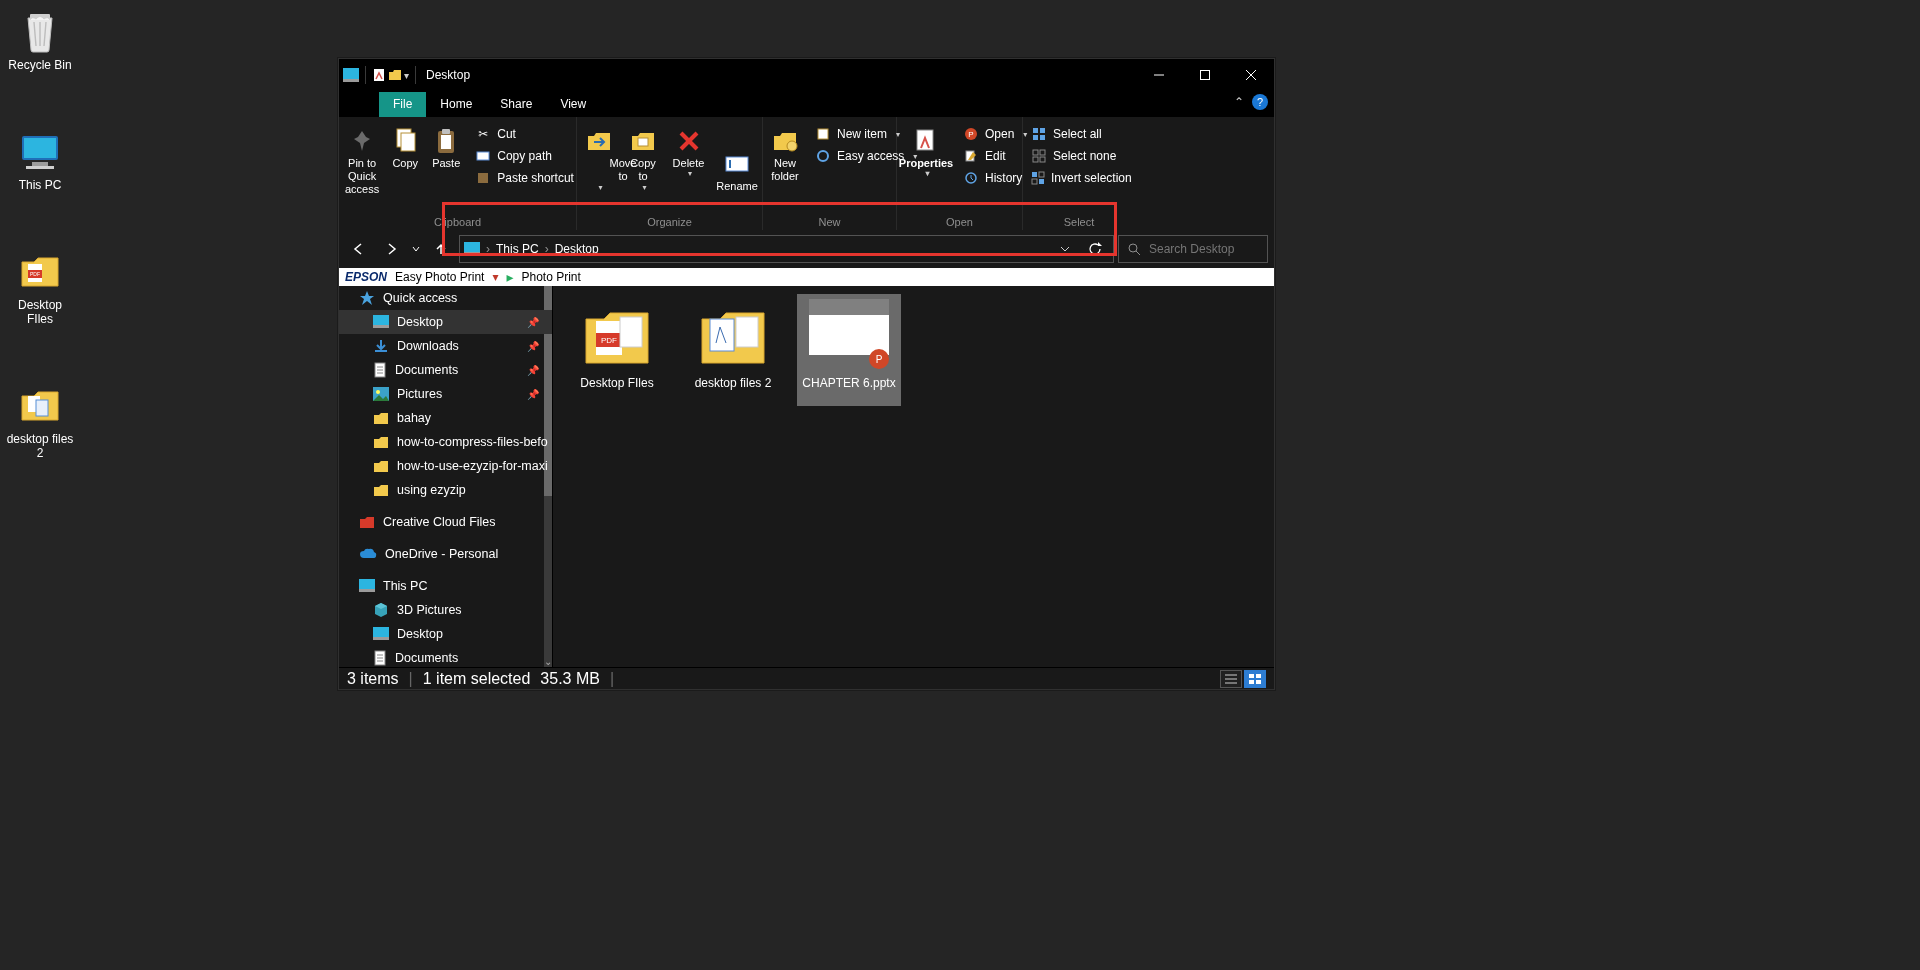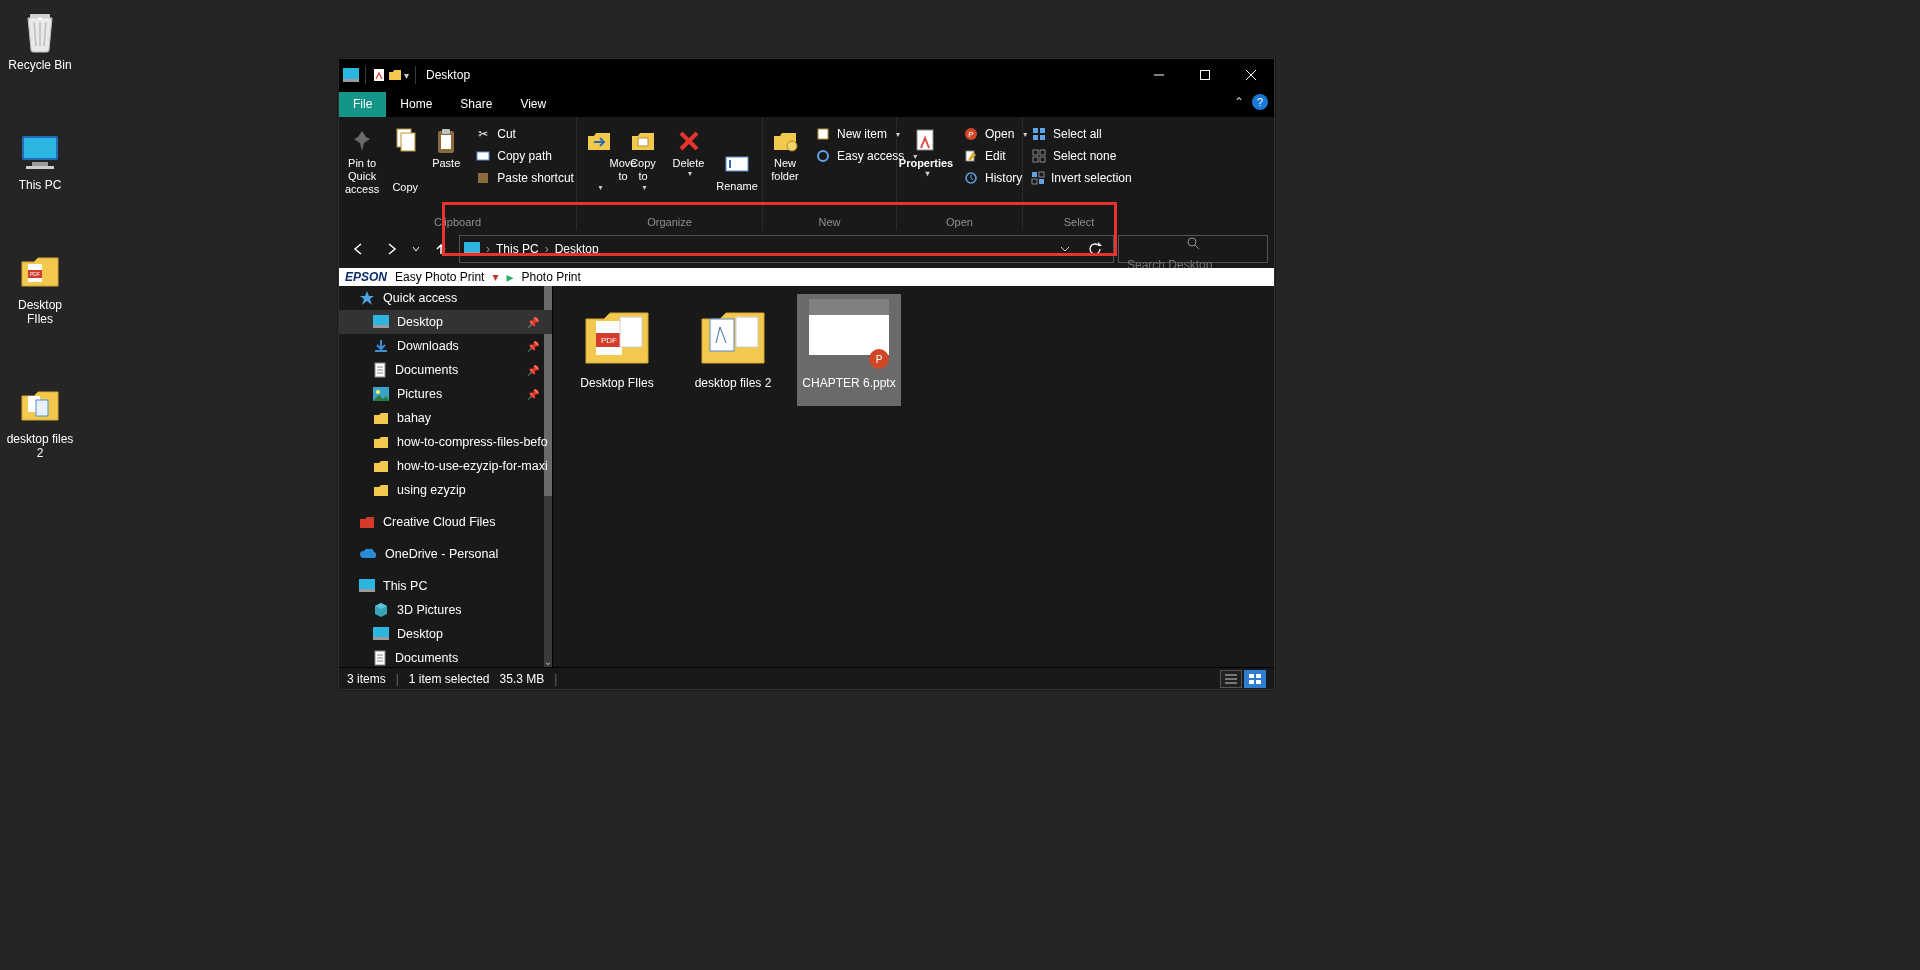--- a/index.html
+++ b/index.html
@@ -16,42 +16,42 @@
   .titlebar { height:32px; display:flex; align-items:center; }
   .tb-icons { display:flex; align-items:center; gap:2px; padding:0 4px; }
   .tb-sep { width:1px; height:18px; background:#3a3a3a; margin:0 4px; }
   .tb-title { font-size:12px; color:#fff; margin-left:2px; }
   .tb-sys { margin-left:auto; display:flex; }
   .sysbtn { width:46px; height:32px; display:flex; align-items:center; justify-content:center; color:#fff; font-size:11px; }
 
   
   .tabs { height:26px; display:flex; align-items:flex-end; background:#000; position:relative; }
   .tab { padding:5px 14px 6px; font-size:12px; color:#fff; cursor:pointer; }
-  .tab.file { background:#159588; }
+  .tab.file { background:#159588;margin-left:40px; }
   .tabs-right { position:absolute; right:6px; top:3px; display:flex; gap:8px; align-items:center; }
   .help-circ { width:16px; height:16px; border-radius:50%; background:#1a78d6; color:#fff; font-size:11px; display:flex; align-items:center; justify-content:center; }
 
   
   .ribbon { background:#191919; height:113px; display:flex; }
   .group { border-right:1px solid #2a2a2a; display:flex; flex-direction:column; justify-content:flex-start; position:relative; padding-top:4px; }
   .group-label { position:absolute; bottom:2px; left:0; right:0; text-align:center; font-size:11px; color:#8f8f8f; }
   .rbtn-col { display:flex; flex-direction:column; align-items:center; justify-content:flex-start; padding:4px 6px 0; font-size:11px; color:#fff; text-align:center; cursor:pointer; }
   .rbtn-col .ic { width:32px; height:32px; display:flex; align-items:center; justify-content:center; }
   .rbtn-row { display:flex; align-items:center; gap:6px; font-size:12px; color:#fff; padding:2px 8px; height:22px; cursor:pointer; white-space:nowrap; }
   .rbtn-row .sic { width:16px; height:16px; display:flex; align-items:center; justify-content:center; }
   .dd-caret { font-size:8px; margin-left:3px; color:#ccc; }
 
   
   .navrow { height:38px; background:#191919; display:flex; align-items:center; padding:0 6px; gap:4px; }
   .navbtn { width:28px; height:28px; display:flex; align-items:center; justify-content:center; color:#fff; cursor:pointer; }
   .addressbox { flex:1; height:28px; background:#191919; border:1px solid #535353; display:flex; align-items:center; padding:0 4px; gap:4px; }
   .crumb { display:flex; align-items:center; gap:4px; font-size:12px; color:#fff; cursor:pointer; }
   .crumb .sep { color:#8f8f8f; margin:0 2px; }
   .ab-right { margin-left:auto; display:flex; gap:2px; }
-  .searchbox { width:150px; height:28px; background:#191919; border:1px solid #535353; display:flex; align-items:center; padding:0 8px; gap:8px;flex-direction:column; }
+  .searchbox { width:150px; height:28px; background:#191919; border:1px solid #535353; display:flex; align-items:center; padding:0 8px; gap:8px; }
   .searchbox input { background:transparent; border:none; outline:none; color:#8e8e8e; font-size:12px; width:100%; }
   .red-hl { position:absolute; border:3px solid #e5352e; pointer-events:none; }
 
   
   .epsonbar { height:18px; background:#fff; color:#000; font-size:12px; display:flex; align-items:center; padding-left:6px; gap:8px; }
 
   
   .body { flex:1; display:flex; background:#191919; overflow:hidden; }
   .navpane { width:214px; background:#191919; border-right:1px solid #000; overflow:hidden; position:relative; }
   .np-scroll { width:8px; background:#3a3a3a; position:absolute; right:0; top:0; bottom:0; }
@@ -63,21 +63,21 @@
   .np-item.d1 { padding-left:34px; }
 
   
   .content { flex:1; background:#191919; display:flex; align-content:flex-start; flex-wrap:wrap; padding:8px 0 0 12px; gap:10px 12px; }
   .fileitem { width:104px; height:112px; display:flex; flex-direction:column; align-items:center; cursor:pointer; padding-top:6px; }
   .fileitem.sel { background:#6a6a6a; }
   .fileitem .thumb { width:84px; height:72px; display:flex; align-items:center; justify-content:center; position:relative; }
   .fileitem .fn { font-size:12px; color:#fff; text-align:center; margin-top:4px; }
 
   
-  .statusbar { height:22px; background:#191919; border-top:1px solid #000; display:flex; align-items:center; font-size:12px; color:#fff; padding:0 8px; gap:10px; }
+  .statusbar { height:22px; background:#191919; border-top:1px solid #000; display:flex; align-items:center; font-size:16px; color:#fff; padding:0 8px; gap:10px; }
   .view-toggles { margin-left:auto; display:flex; gap:2px; }
   .vt { width:22px; height:18px; border:1px solid #555; background:#202020; display:flex; align-items:center; justify-content:center; cursor:pointer; }
   .vt.active { background:#2d7dd2; border-color:#2d7dd2; }
 
   svg { display:block; }
 </style>
 </head>
 <body>
 
 <div class="desktop-icons">
@@ -188,21 +188,21 @@
     <div class="group" style="width:238px;">
       <div style="display:flex;">
         <div class="rbtn-col" style="width:64px;">
           <div class="ic">
               <svg width="24" height="24">
                 <path d="M12 2 L16 8 L20 10 L14 14 L12 22 L10 14 L4 10 L8 8 Z" fill="#6b6b6b"></path>
               </svg>
             </div>
           <span style="line-height:13px;">Pin to Quick access</span>
         </div>
-        <div class="rbtn-col" style="width:40px;gap:24px;">
+        <div class="rbtn-col" style="width:40px;">
           <div class="ic">
               <svg width="24" height="28">
                 <rect x="4" y="2" width="14" height="18" fill="#fff" stroke="#b59036"></rect>
                 <rect x="8" y="6" width="14" height="18" fill="#fff" stroke="#b59036"></rect>
               </svg>
             </div>
           <span>Copy</span>
         </div>
         <div class="rbtn-col" style="width:42px;">
           <div class="ic">

